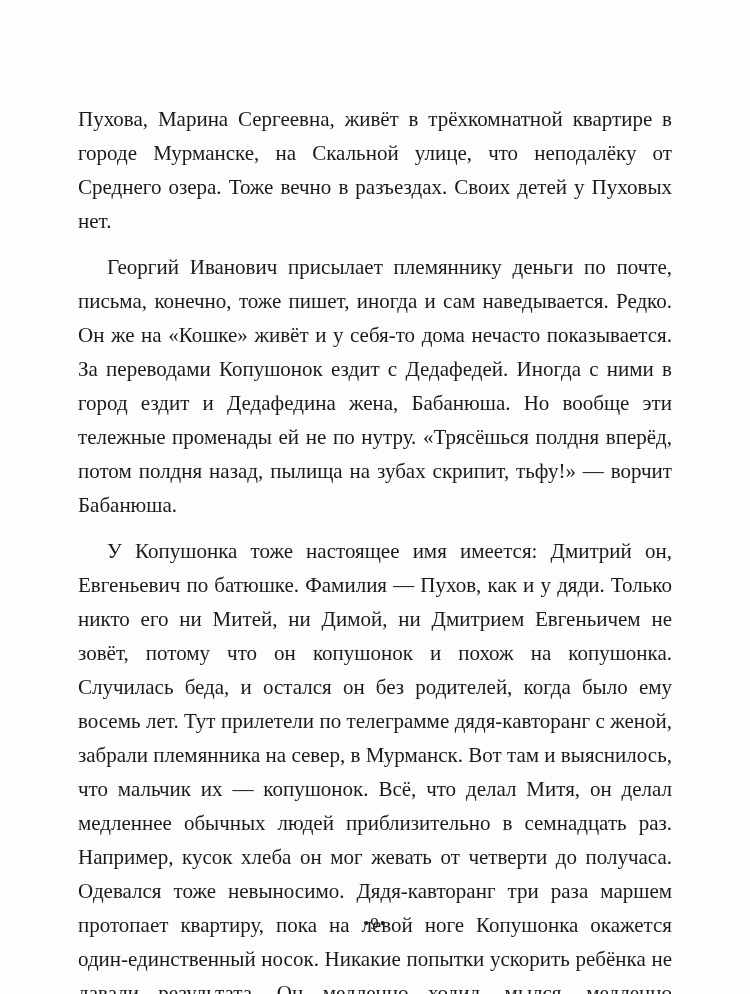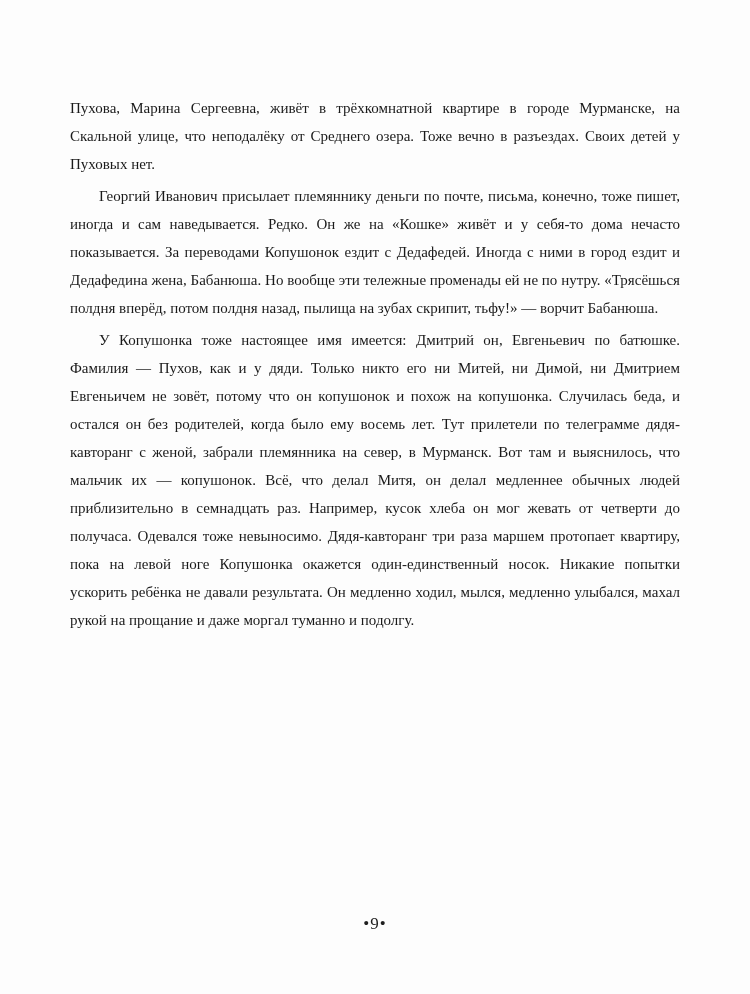--- a/index.html
+++ b/index.html
@@ -15,24 +15,24 @@
     overflow: hidden;
     box-sizing: border-box;
   }
   .text-block {
     position: absolute;
     left: 66px;
     top: 90px;
     width: 618px;
   }
   .para {
-    margin: 4px;
+    margin: 12px;
     font-family: "Liberation Serif", "DejaVu Serif", serif;
-    font-size: 15px;
-    line-height: 28px;
+    font-size: 21px;
+    line-height: 34px;
     color: #1a1a1a;
     text-align: justify;
     text-indent: 29px;
     -webkit-font-smoothing: antialiased;
     hyphens: none;
   }
   .para.first {
     text-indent: 0;
   }
   .footer {

